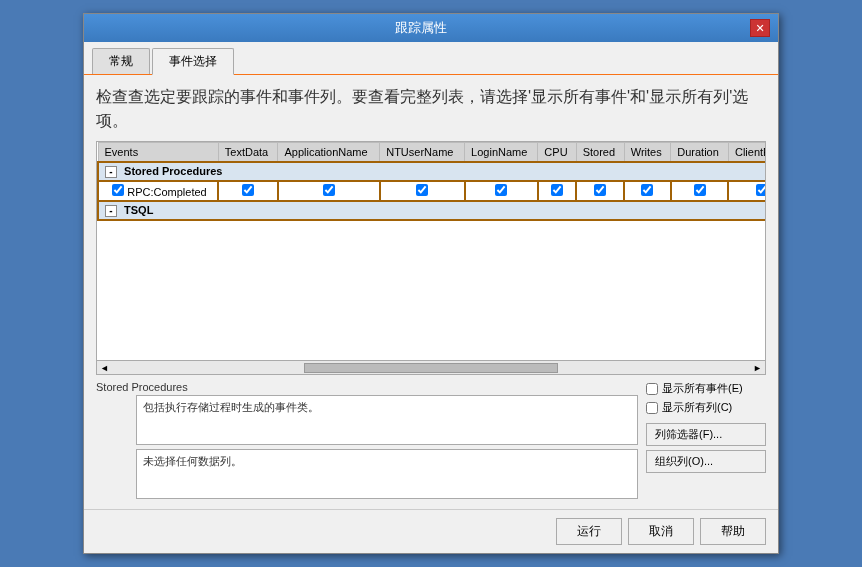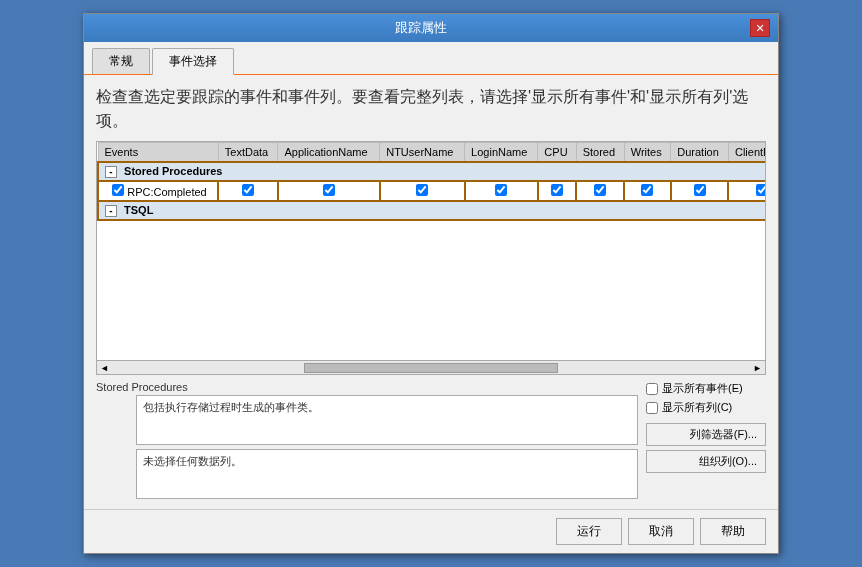--- a/index.html
+++ b/index.html
@@ -172,21 +172,21 @@
       align-items: center;
       gap: 4px;
       font-size: 11px;
     }
     .action-btn {
       background: #f0f0f0;
       border: 1px solid #aaa;
       padding: 3px 8px;
       font-size: 11px;
       cursor: pointer;
-      text-align: right;
+      text-align: left;
       font-family: "Microsoft YaHei", sans-serif;
     }
     .footer {
       display: flex;
       justify-content: flex-end;
       gap: 6px;
       padding: 8px 12px;
       border-top: 1px solid #ccc;
       background: #f0f0f0;
     }

